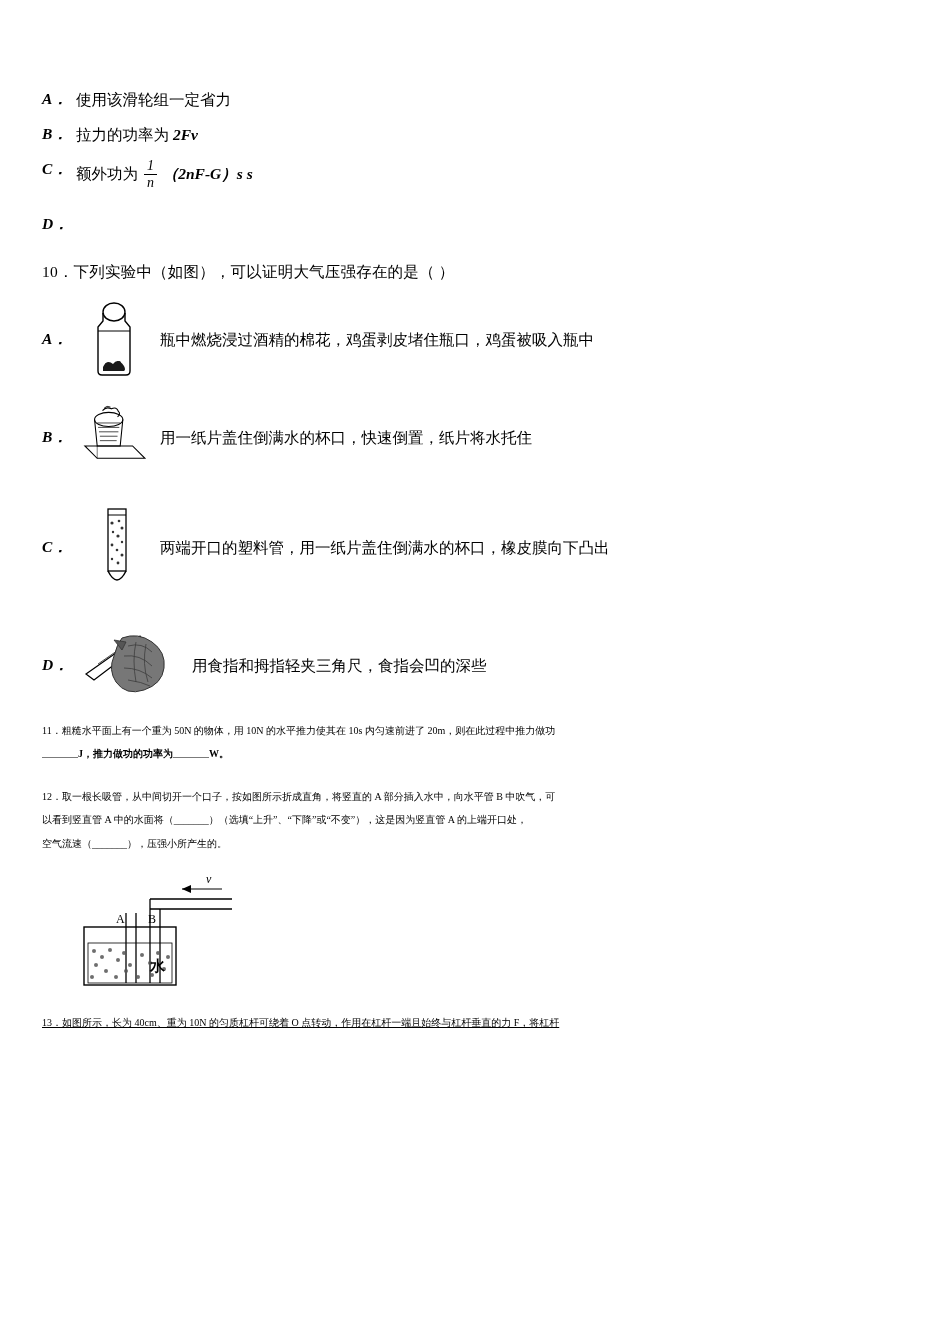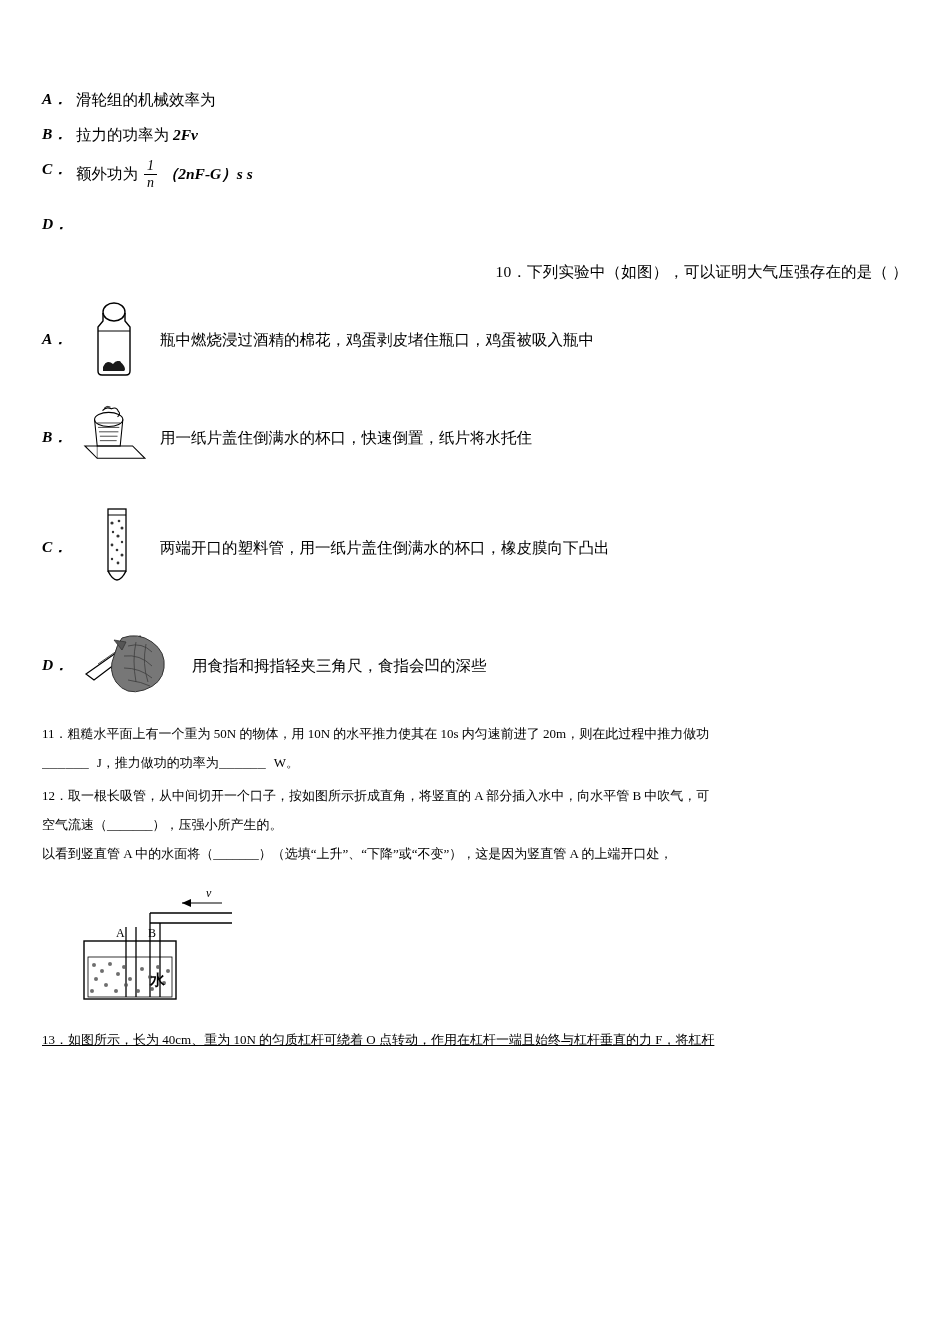--- a/index.html
+++ b/index.html
@@ -26,21 +26,20 @@
     position: absolute;
     left: 42px;
     top: 88px;
     width: 866px;
   }
   .q-line {
     font-size: 15.5px;
     line-height: 1.9;
     margin: 0 0 2px 0;
     letter-spacing: 0.2px;
-    text-align: right;
   }
   .opt-row {
     display: flex;
     align-items: flex-start;
     margin: 0 0 10px 0;
   }
   .opt-label {
     font-weight: bold;
     font-style: italic;
     font-family: "Liberation Serif", serif;
@@ -77,26 +76,26 @@
     line-height: 1.2;
     border-top: 1px solid #000;
     padding: 0 3px;
   }
   .section-title {
     font-size: 15.5px;
     font-weight: bold;
     margin: 16px 0 6px 0;
   }
   .para {
-    font-size: 13px;
+    font-size: 10px;
     line-height: 1.95;
     margin: 0 0 4px 0;
     text-align: justify;
   }
-  .para b { font-weight: normal; margin-left: 8px; }
+  .para b { font-weight: bold; }
 
   
   .opt-fig-row {
     display: flex;
     align-items: center;
     margin: 0 0 18px 0;
     min-height: 74px;
   }
   .opt-fig-row .opt-label { padding-top: 0; align-self: center; }
   .fig-box {
@@ -128,21 +127,21 @@
 </head>
 <body>
 
 <div class="page">
   <div class="content">
 
     <div>
 
       <div class="opt-row">
         <div class="opt-label">A．</div>
-        <div class="opt-text">滑轮组的机械效率为</div>
+        <div class="opt-text">使用该滑轮组一定省力</div>
       </div>
 
       <div class="opt-row">
         <div class="opt-label">B．</div>
         <div class="opt-text">
           <span>拉力的功率为 </span><span class="bold-it">2Fv</span>
         </div>
       </div>
 
       <div class="opt-row" style="margin-bottom:22px;">
@@ -250,23 +249,23 @@
         <div class="opt-text">用食指和拇指轻夹三角尺，食指会凹的深些</div>
       </div>
     </div>
 
 
     <div class="para q11">11．粗糙水平面上有一个重为 50N 的物体，用 10N 的水平推力使其在 10s 内匀速前进了 20m，则在此过程中推力做功</div>
     <div class="para">
       <span class="fill">______</span><b>J，推力做功的功率为</b><span class="fill">______</span><b>W。</b>
     </div>
 
-    <div class="para" style="margin-top:6px;">12．取一根长吸管，从中间切开一个口子，按如图所示折成直角，将竖直的 A 部分插入水中，向水平管 B 中吹气，可</div>
+    <div class="para" style="margin-top:22px;">12．取一根长吸管，从中间切开一个口子，按如图所示折成直角，将竖直的 A 部分插入水中，向水平管 B 中吹气，可</div>
+    <div class="para">以看到竖直管 A 中的水面将（_______）（选填“上升”、“下降”或“不变”），这是因为竖直管 A 的上端开口处，</div>
     <div class="para">空气流速（_______），压强小所产生的。</div>
-    <div class="para">以看到竖直管 A 中的水面将（_______）（选填“上升”、“下降”或“不变”），这是因为竖直管 A 的上端开口处，</div>
 
     <div class="straw-fig">
       <svg width="200" height="126" viewBox="0 0 200 126">
 
         <line x1="86" y1="34" x2="168" y2="34" stroke="#000" stroke-width="1.3"></line>
         <line x1="86" y1="44" x2="168" y2="44" stroke="#000" stroke-width="1.3"></line>
 
         <line x1="86" y1="34" x2="86" y2="118" stroke="#000" stroke-width="1.3"></line>
         <line x1="96" y1="44" x2="96" y2="118" stroke="#000" stroke-width="1.3"></line>
 

